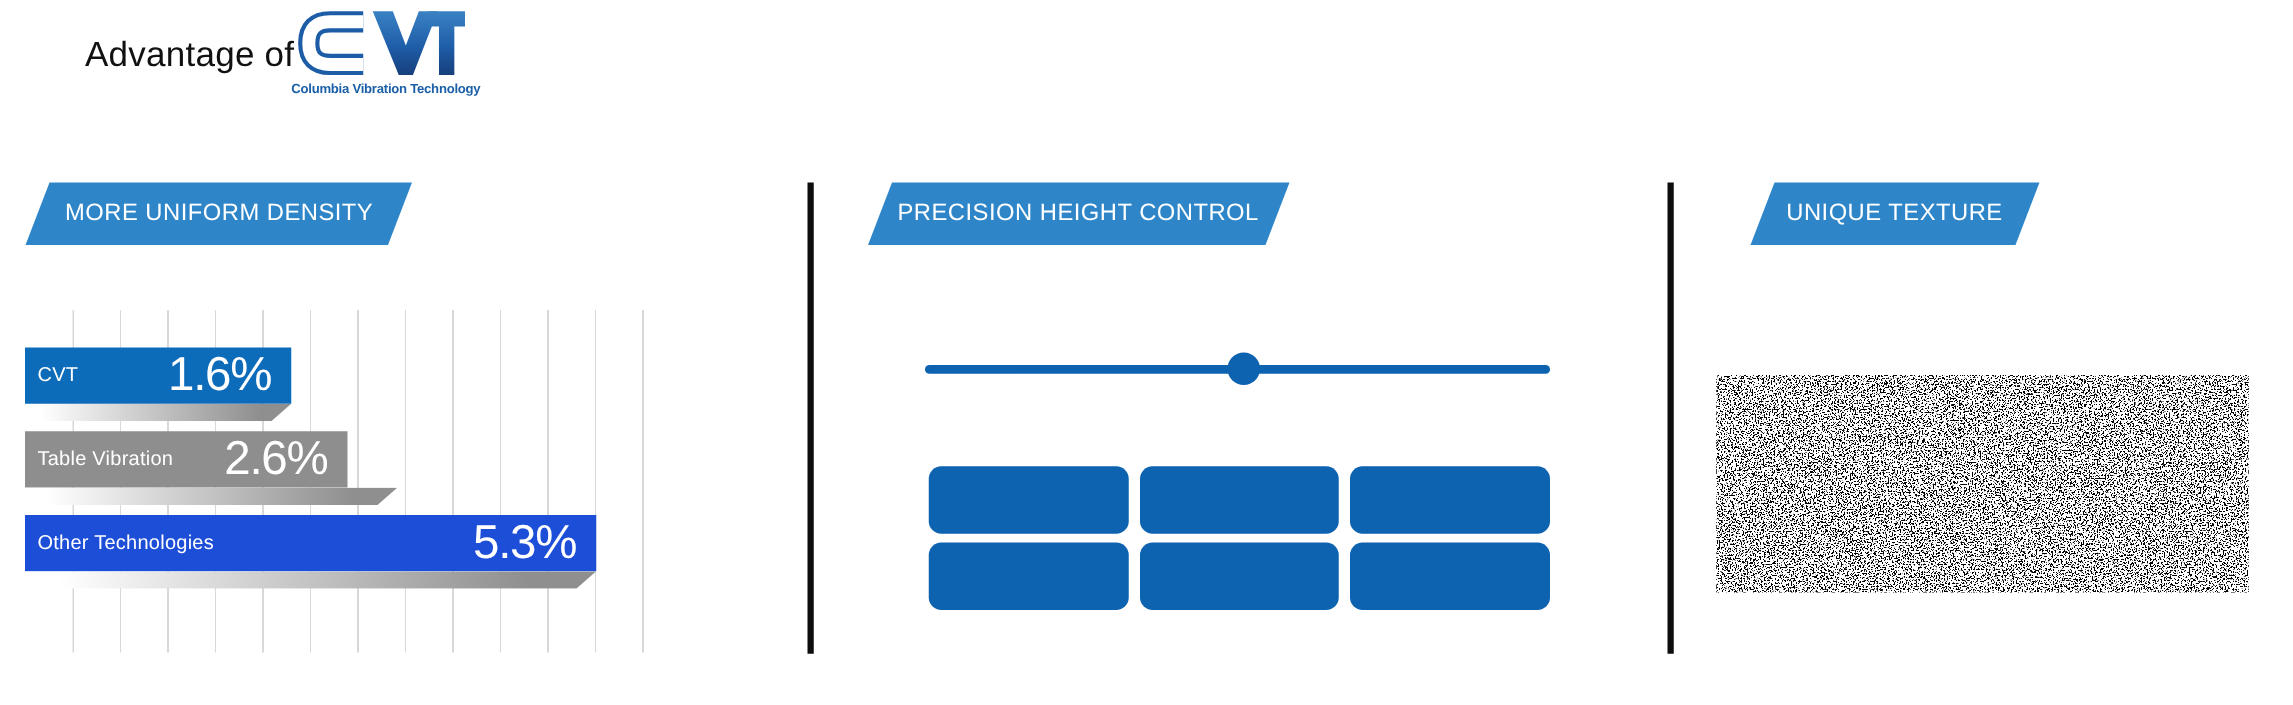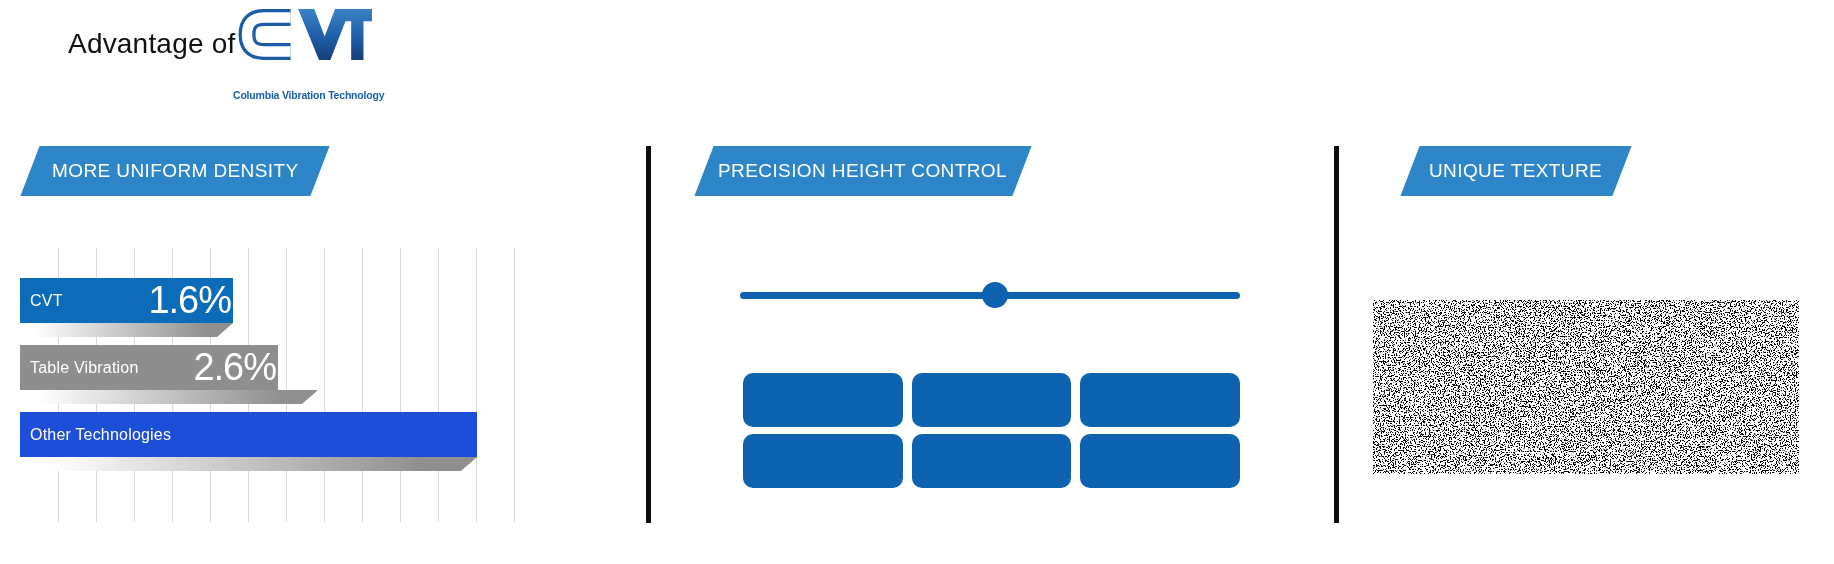--- a/index.html
+++ b/index.html
@@ -13,21 +13,21 @@
     --gridline:#d8d8d8;
     --text-dark:#111111;
   }
   *{margin:0;padding:0;box-sizing:border-box;}
   html,body{width:1834px;height:564px;background:#ffffff;overflow:hidden;
     font-family:"Liberation Sans",sans-serif;position:relative;}
   .abs{position:absolute;}
 
   
   .header-title{left:28px;top:28px;font-size:28px;color:var(--text-dark);letter-spacing:.2px;margin-left:40px;}
-  .logo{left:230px;top:6px;width:145px;display:flex;flex-direction:column;align-items:flex-start;gap:24px;}
+  .logo{left:230px;top:6px;width:145px;display:flex;flex-direction:column;align-items:flex-start;}
   .logo-tagline{color:var(--logo-blue);font-size:10.5px;font-weight:bold;white-space:nowrap;
     letter-spacing:-0.2px;margin-top:2px;margin-left:3px;}
 
   
   .badge{position:absolute;top:146px;height:50px;background:var(--badge-blue);
     transform:skewX(-21deg);display:flex;align-items:center;justify-content:center;}
   .badge span{transform:skewX(21deg);color:#ffffff;font-size:19px;letter-spacing:.4px;white-space:nowrap;}
   #badge-density{left:30px;width:290px;}
   #badge-height{left:704px;width:318px;}
   #badge-texture{left:1410px;width:212px;}
@@ -35,21 +35,21 @@
   
   .divider{position:absolute;top:146px;width:5px;height:377px;background:var(--divider);}
   #divider-1{left:646px;}
   #divider-2{left:1334px;}
 
   
   .chart-grid{left:58px;top:248px;width:458px;height:274px;
     background-image:repeating-linear-gradient(to right,var(--gridline) 0 1px,transparent 1px 38px);}
   .bar-row{position:absolute;height:45px;display:flex;align-items:center;color:#fff;}
   .bar-label{font-size:16px;padding-left:10px;letter-spacing:.2px;white-space:nowrap;flex:1;}
-  .bar-value{font-size:38px;padding-right:2px;letter-spacing:-1px;}
+  .bar-value{font-size:38px;padding-right:16px;letter-spacing:-1px;}
   .bar-shadow{position:absolute;height:14px;
     background:linear-gradient(to right,#ffffff 6%,#8f8f8f 88%);
     clip-path:polygon(0 0,100% 0,calc(100% - 16px) 100%,0 100%);}
 
   
   .slider-track{left:740px;top:292px;width:500px;height:7px;background:var(--slider-blue);border-radius:4px;}
   .slider-thumb{position:absolute;top:-10px;width:26px;height:26px;border-radius:50%;
     background:var(--slider-blue);}
   .block-grid{left:743px;top:373px;width:497px;display:grid;
     grid-template-columns:repeat(3,1fr);column-gap:9px;row-gap:7px;}
@@ -103,20 +103,21 @@
       <span class="bar-value">1.6%</span>
     </div>
     <div class="bar-shadow" style="left: 20px; top: 323px; width: 213px;"></div>
     <div class="bar-row" style="left: 20px; top: 345px; width: 258px; height: 45px; background: rgb(142, 142, 142);">
       <span class="bar-label">Table Vibration</span>
       <span class="bar-value">2.6%</span>
     </div>
     <div class="bar-shadow" style="left: 20px; top: 390px; width: 298px;"></div>
     <div class="bar-row" style="left: 20px; top: 412px; width: 457px; height: 45px; background: #1d4ed8;">
       <span class="bar-label">Other Technologies</span>
+      <span class="bar-value">5.3%</span>
     </div>
     <div class="bar-shadow" style="left: 20px; top: 457px; width: 457px;"></div>
   </div>
 
 <div class="abs slider-track">
   <div class="slider-thumb" id="slider-thumb" style="left: calc(51% - 13px);"></div>
 </div>
 <div class="abs block-grid" id="block-grid">
     <div class="height-block"></div>
     <div class="height-block"></div>

